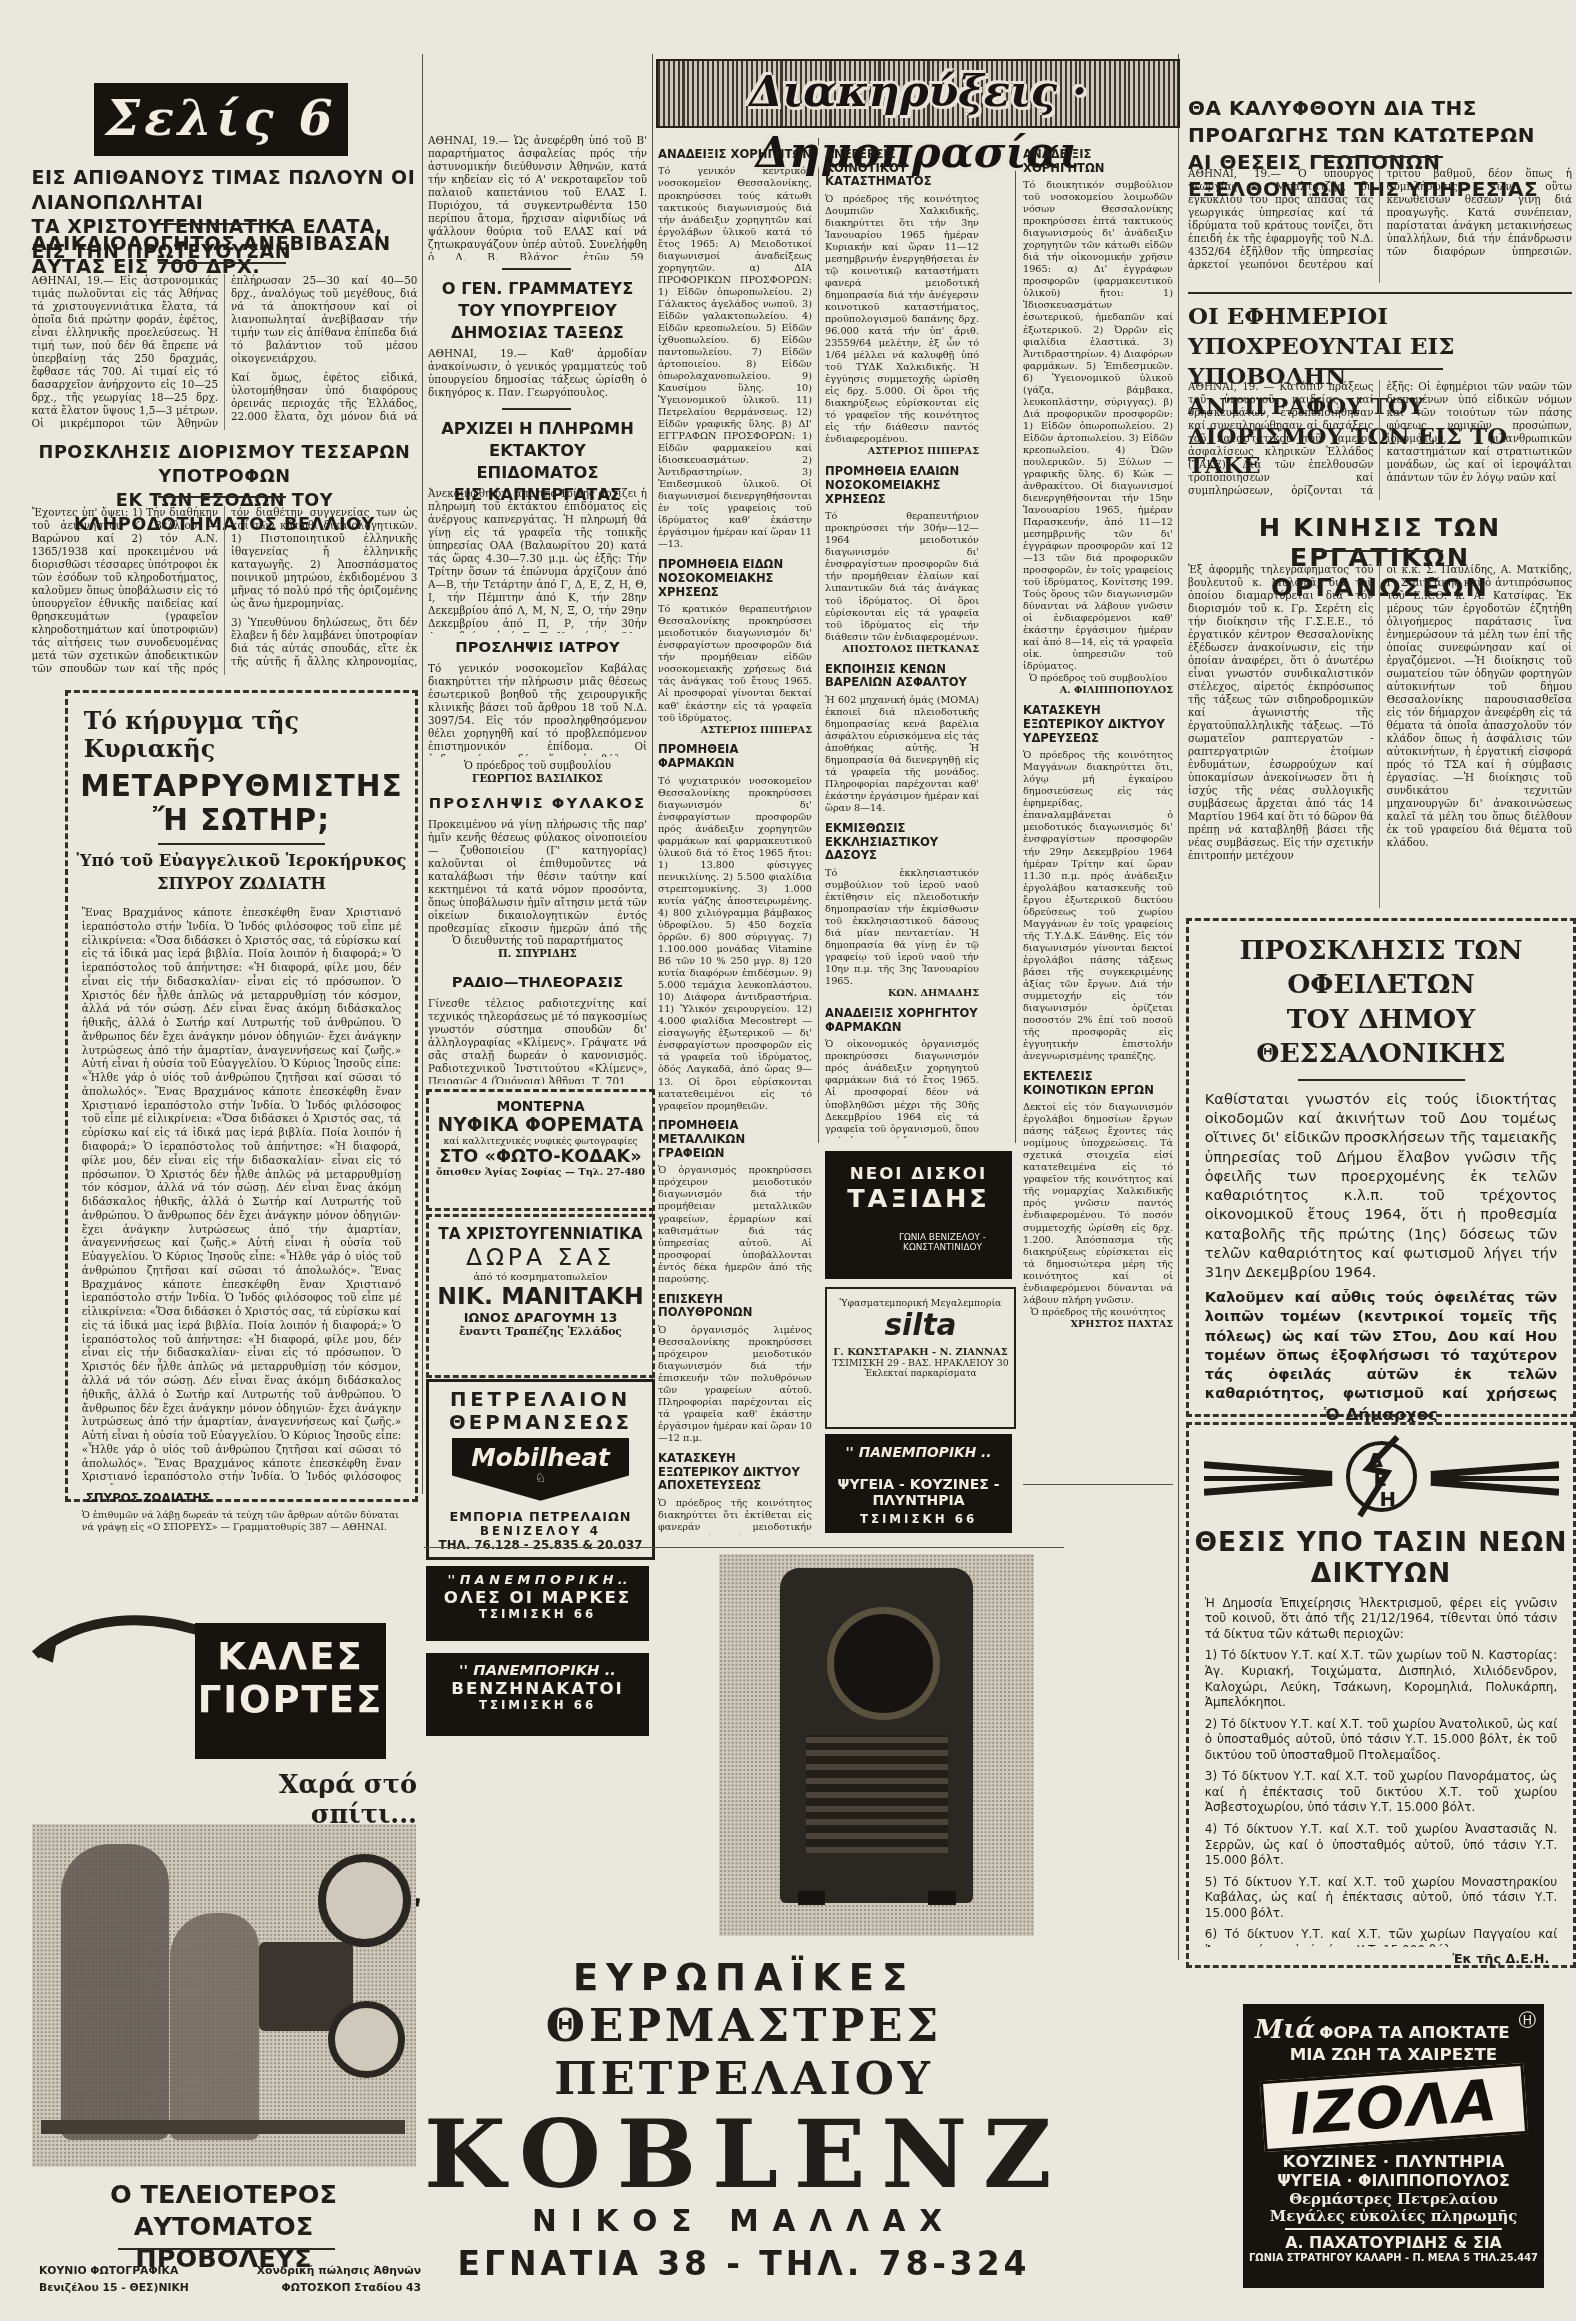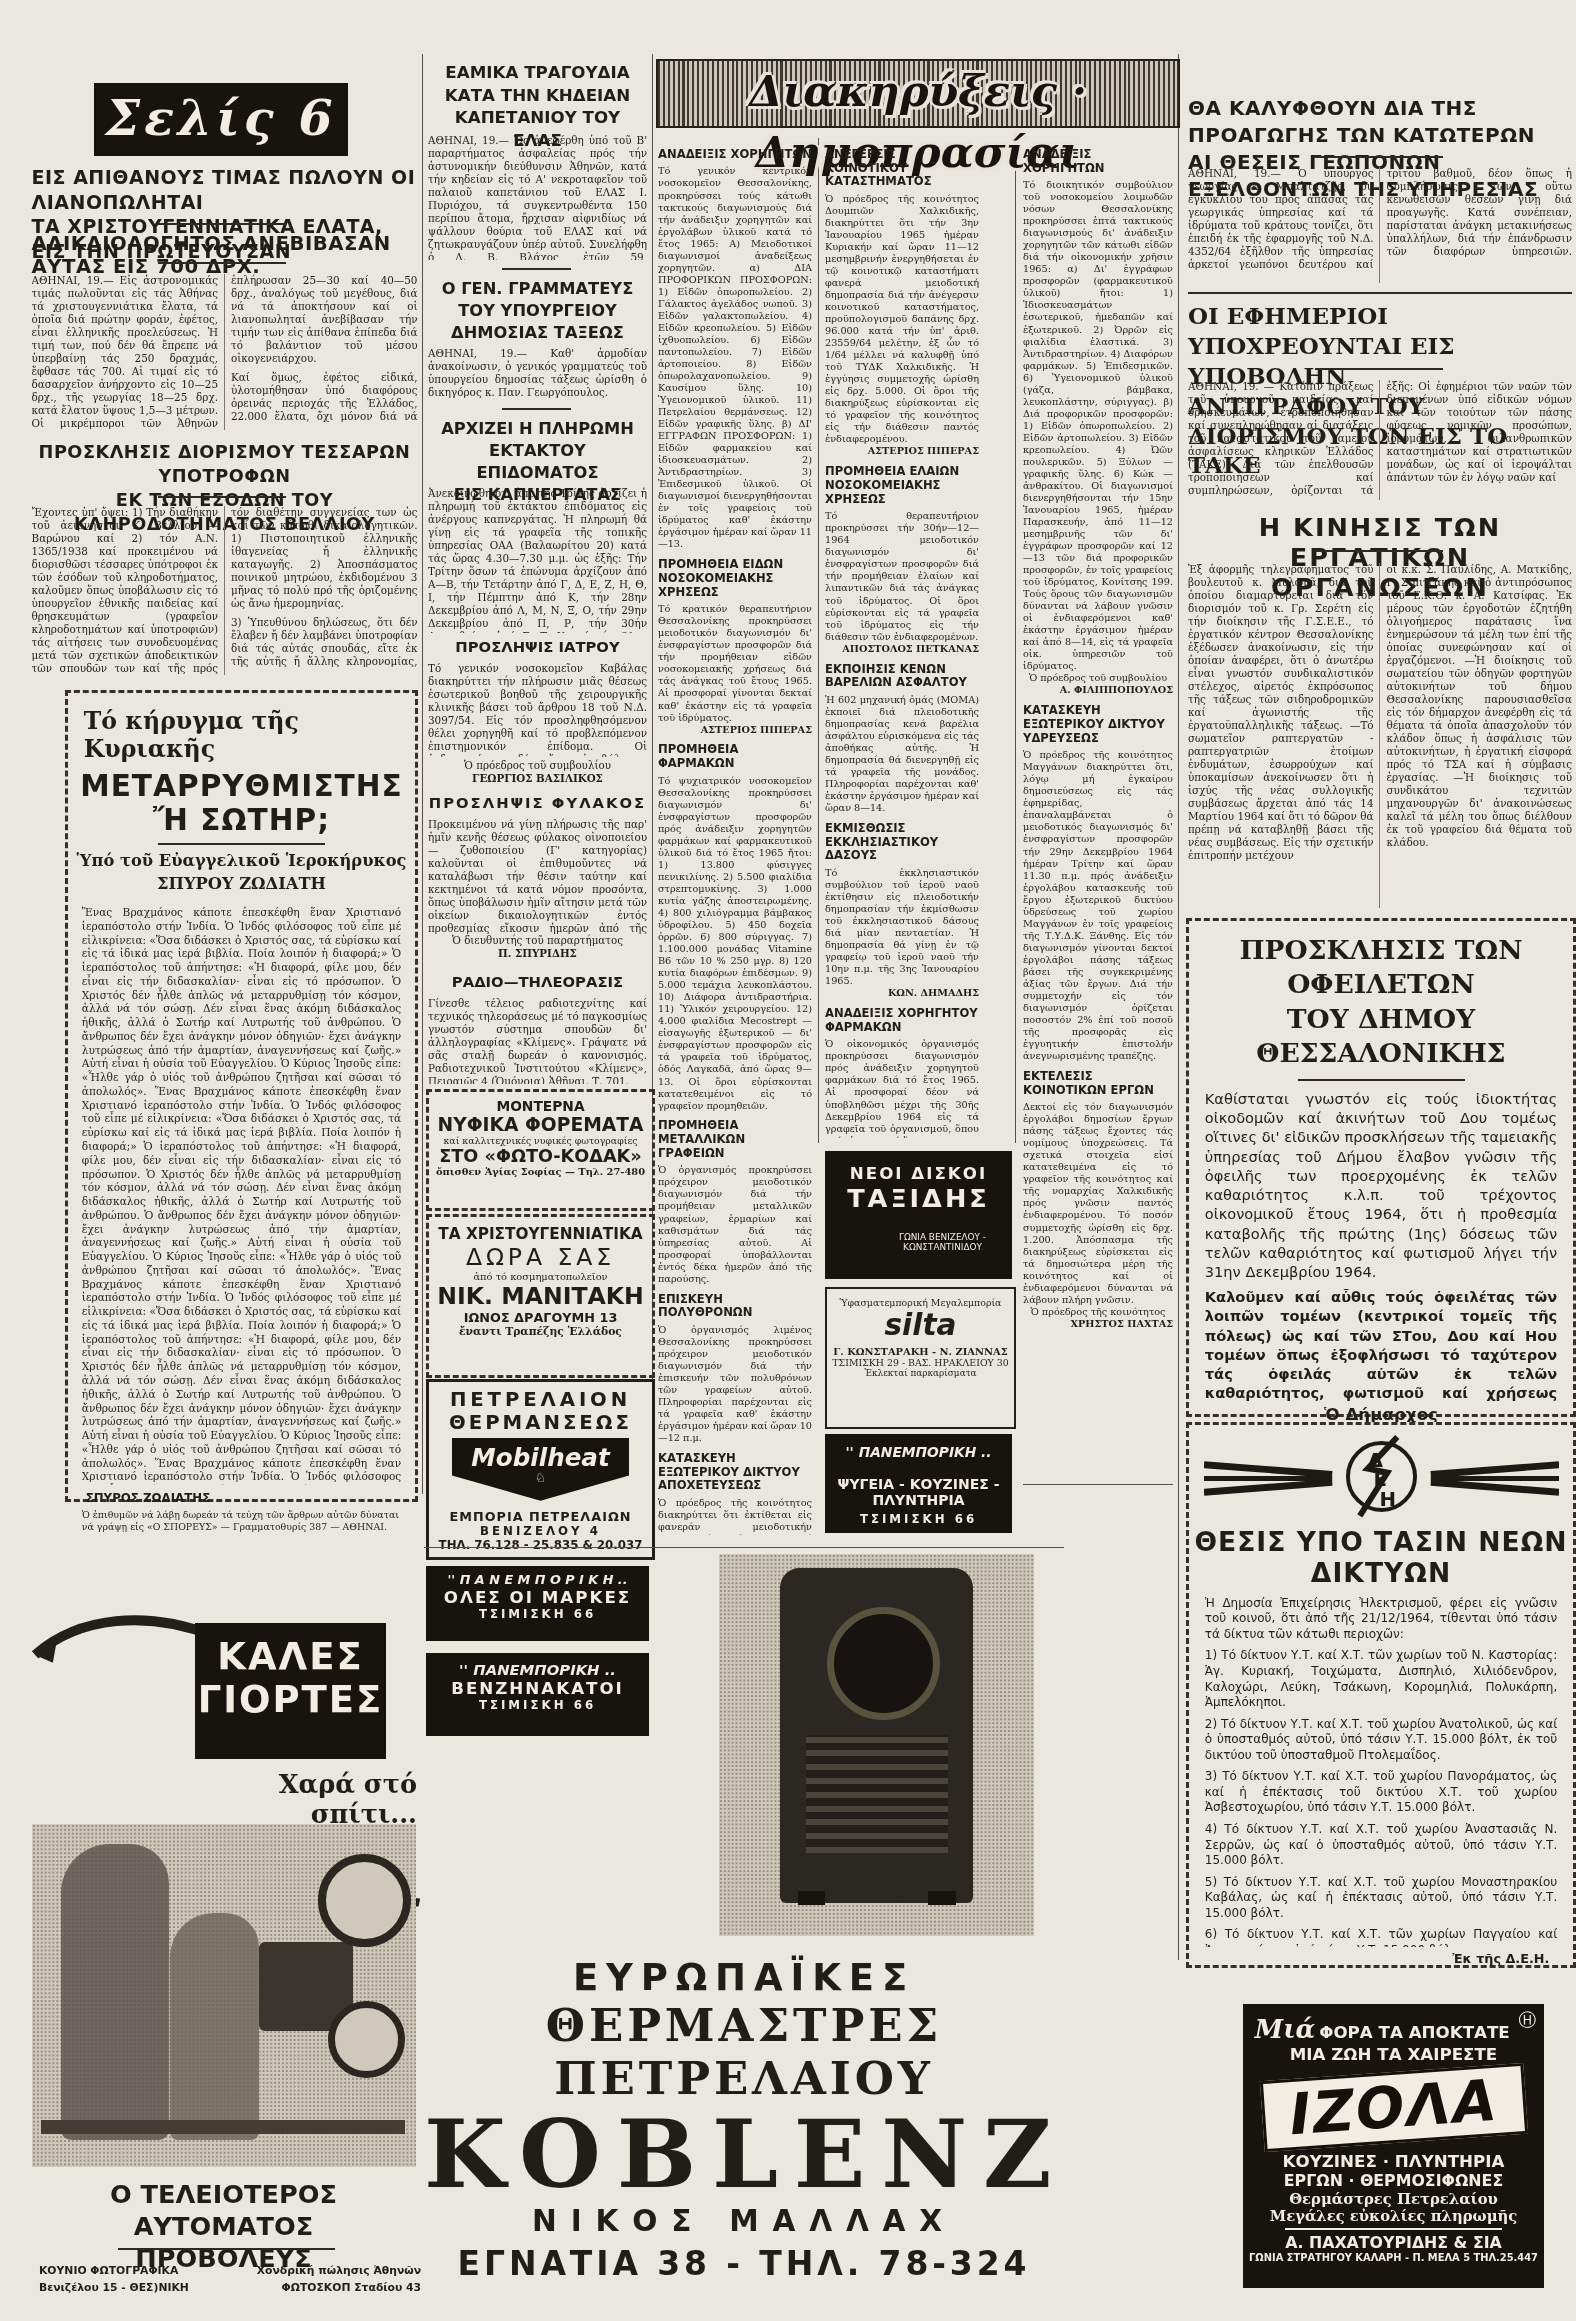--- a/index.html
+++ b/index.html
@@ -113,25 +113,20 @@
     <div>Χονδρική πώλησις Ἀθηνῶν</div>
     <div>ΦΩΤΟΣΚΟΠ  Σταδίου 43</div>
   </div>
 
   <div class="abs vrule" style="left:422px;top:54px;height:1440px;"></div>
   <div class="abs vrule" style="left:652px;top:54px;height:1483px;"></div>
   <div class="abs vrule" style="left:818px;top:138px;height:1005px;"></div>
   <div class="abs vrule" style="left:1015px;top:138px;height:1005px;"></div>
   <div class="abs vrule" style="left:1178px;top:54px;height:1906px;"></div>
 
-  <div class="abs sans b c" style="left:428px;top:61px;width:219px;font-size:16.7px;line-height:1.35;">
-    <div>ΕΑΜΙΚΑ ΤΡΑΓΟΥΔΙΑ</div>
-    <div>ΚΑΤΑ ΤΗΝ ΚΗΔΕΙΑΝ</div>
-    <div>ΚΑΠΕΤΑΝΙΟΥ ΤΟΥ ΕΛΑΣ</div>
-  </div>
   <div class="abs serif j clip body10" style="left:428px;top:134px;width:219px;height:126px;">ΑΘΗΝΑΙ, 19.— Ὡς ἀνεφέρθη ὑπό τοῦ Β' παραρτήματος ἀσφαλείας πρός τήν ἀστυνομικήν διεύθυνσιν Ἀθηνῶν, κατά τήν κηδείαν εἰς τό Α' νεκροταφεῖον τοῦ παλαιοῦ καπετάνιου τοῦ ΕΛΑΣ Ι. Πυριόχου, τά συγκεντρωθέντα 150 περίπου ἄτομα, ἤρχισαν αἰφνιδίως νά ψάλλουν θούρια τοῦ ΕΛΑΣ καί νά ζητωκραυγάζουν ὑπέρ αὐτοῦ. Συνελήφθη ὁ Δ. Β. Βλάχος, ἐτῶν 59, αὐτοκινητιστής, ὁ ὁποῖος καί ἀπεστάλη εἰς τήν εἰσαγγελίαν μέ τήν κατηγορίαν τῆς διεγέρσεως τῶν πολιτῶν ἐναντίον ἀλλήλων.</div>
 
   <div class="abs hrule" style="left:502px;top:268px;width:69px;"></div>
   <div class="abs sans b c" style="left:428px;top:278px;width:219px;font-size:16.3px;line-height:1.35;">
     <div>Ο ΓΕΝ. ΓΡΑΜΜΑΤΕΥΣ</div>
     <div>ΤΟΥ ΥΠΟΥΡΓΕΙΟΥ</div>
     <div>ΔΗΜΟΣΙΑΣ ΤΑΞΕΩΣ</div>
   </div>
   <div class="abs serif j clip body10" style="left:428px;top:347px;width:219px;height:55px;">ΑΘΗΝΑΙ, 19.— Καθ' ἁρμοδίαν ἀνακοίνωσιν, ὁ γενικός γραμματεύς τοῦ ὑπουργείου δημοσίας τάξεως ὡρίσθη ὁ δικηγόρος κ. Παν. Γεωργόπουλος.</div>
 
@@ -365,21 +360,21 @@
     <div style="padding:9.9px 11.8px 0;">
       <span class="serif b i" style="font-size:25.6px;">Μιά</span>
       <span class="sans b" style="font-size:16.7px;">ΦΟΡΑ ΤΑ ΑΠΟΚΤΑΤΕ</span>
       <div class="sans b c" style="font-size:16.7px;">ΜΙΑ ΖΩΗ ΤΑ ΧΑΙΡΕΣΤΕ</div>
     </div>
     <div class="izola-brand c" style="width:258px;margin:7.9px auto 0;">
       <span style="font-size:57px;line-height:65px;letter-spacing:2px;">ΙΖΟΛΑ</span>
     </div>
     <div class="c" style="margin-top:7.9px;">
       <div class="sans b" style="font-size:16.7px;">ΚΟΥΖΙΝΕΣ · ΠΛΥΝΤΗΡΙΑ</div>
-      <div class="sans b" style="font-size:15.8px;">ΕΡΓΩΝ · ΘΕΡΜΟΣΙΦΩΝΕΣ</div>
+      <div class="sans b" style="font-size:15.8px;">ΨΥΓΕΙΑ · ΦΙΛΙΠΠΟΠΟΥΛΟΣ</div>
       <div class="serif b" style="font-size:14.8px;">Θερμάστρες Πετρελαίου</div>
       <div class="serif b" style="font-size:14.8px;">Μεγάλες εὐκολίες πληρωμῆς</div>
       <div class="hrule" style="width:217px;margin:3.9px auto;background:#f1ede2;height:2px;"></div>
       <div class="sans b" style="font-size:15.8px;">Α. ΠΑΧΑΤΟΥΡΙΔΗΣ &amp; ΣΙΑ</div>
       <div class="sans b" style="font-size:9.9px;">ΓΩΝΙΑ ΣΤΡΑΤΗΓΟΥ ΚΑΛΑΡΗ - Π. ΜΕΛΑ 5   ΤΗΛ.25.447</div>
     </div>
   </div>
 
   <div class="abs thin" style="left:424px;top:1547px;width:640px;"></div>
 

